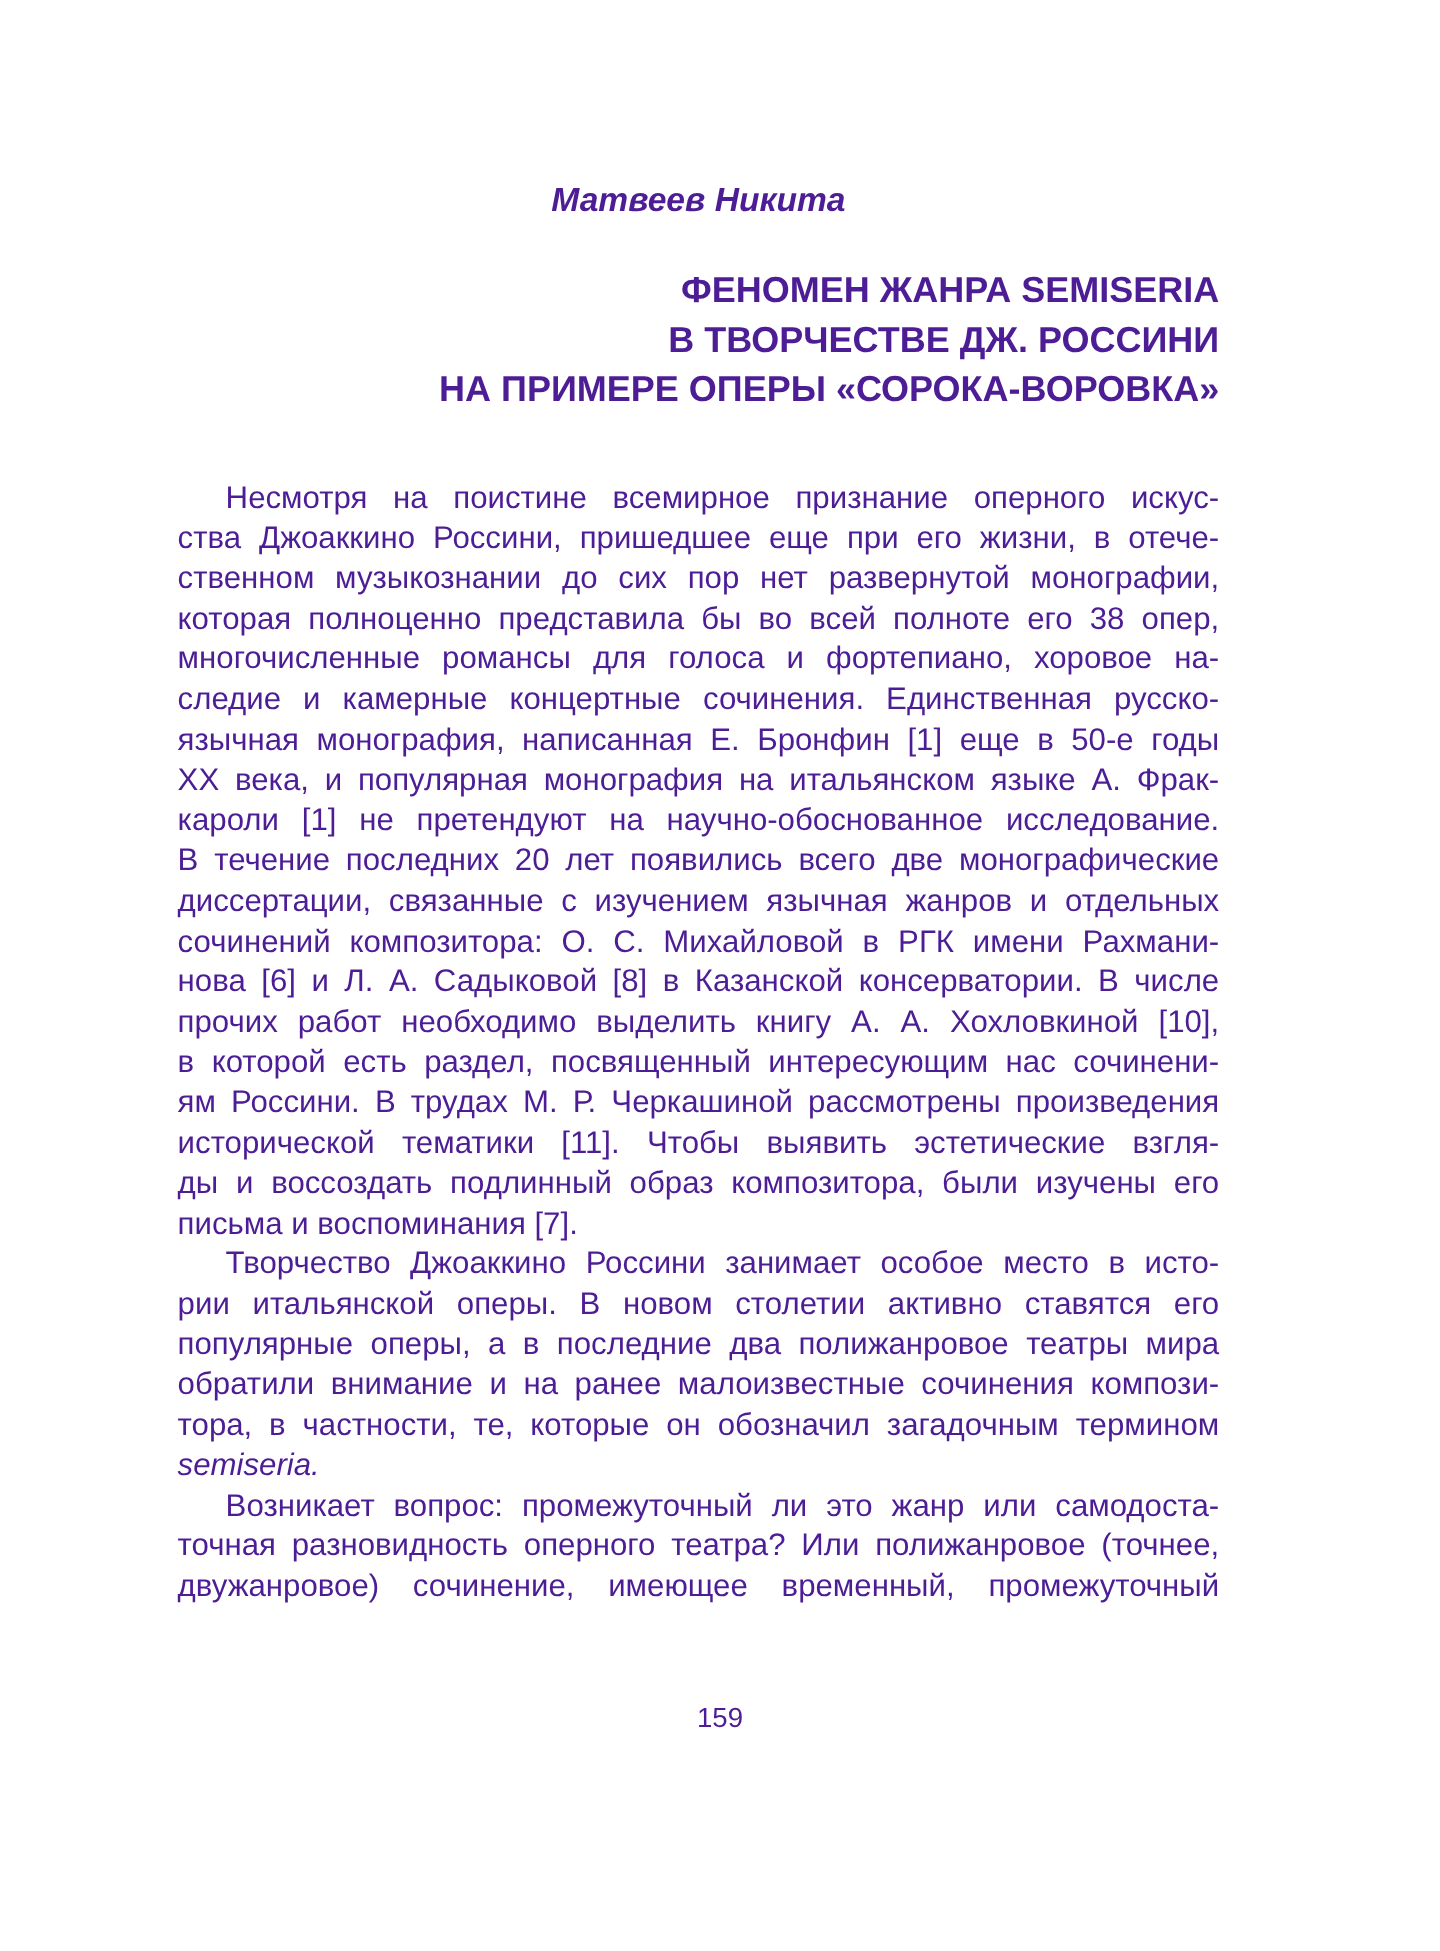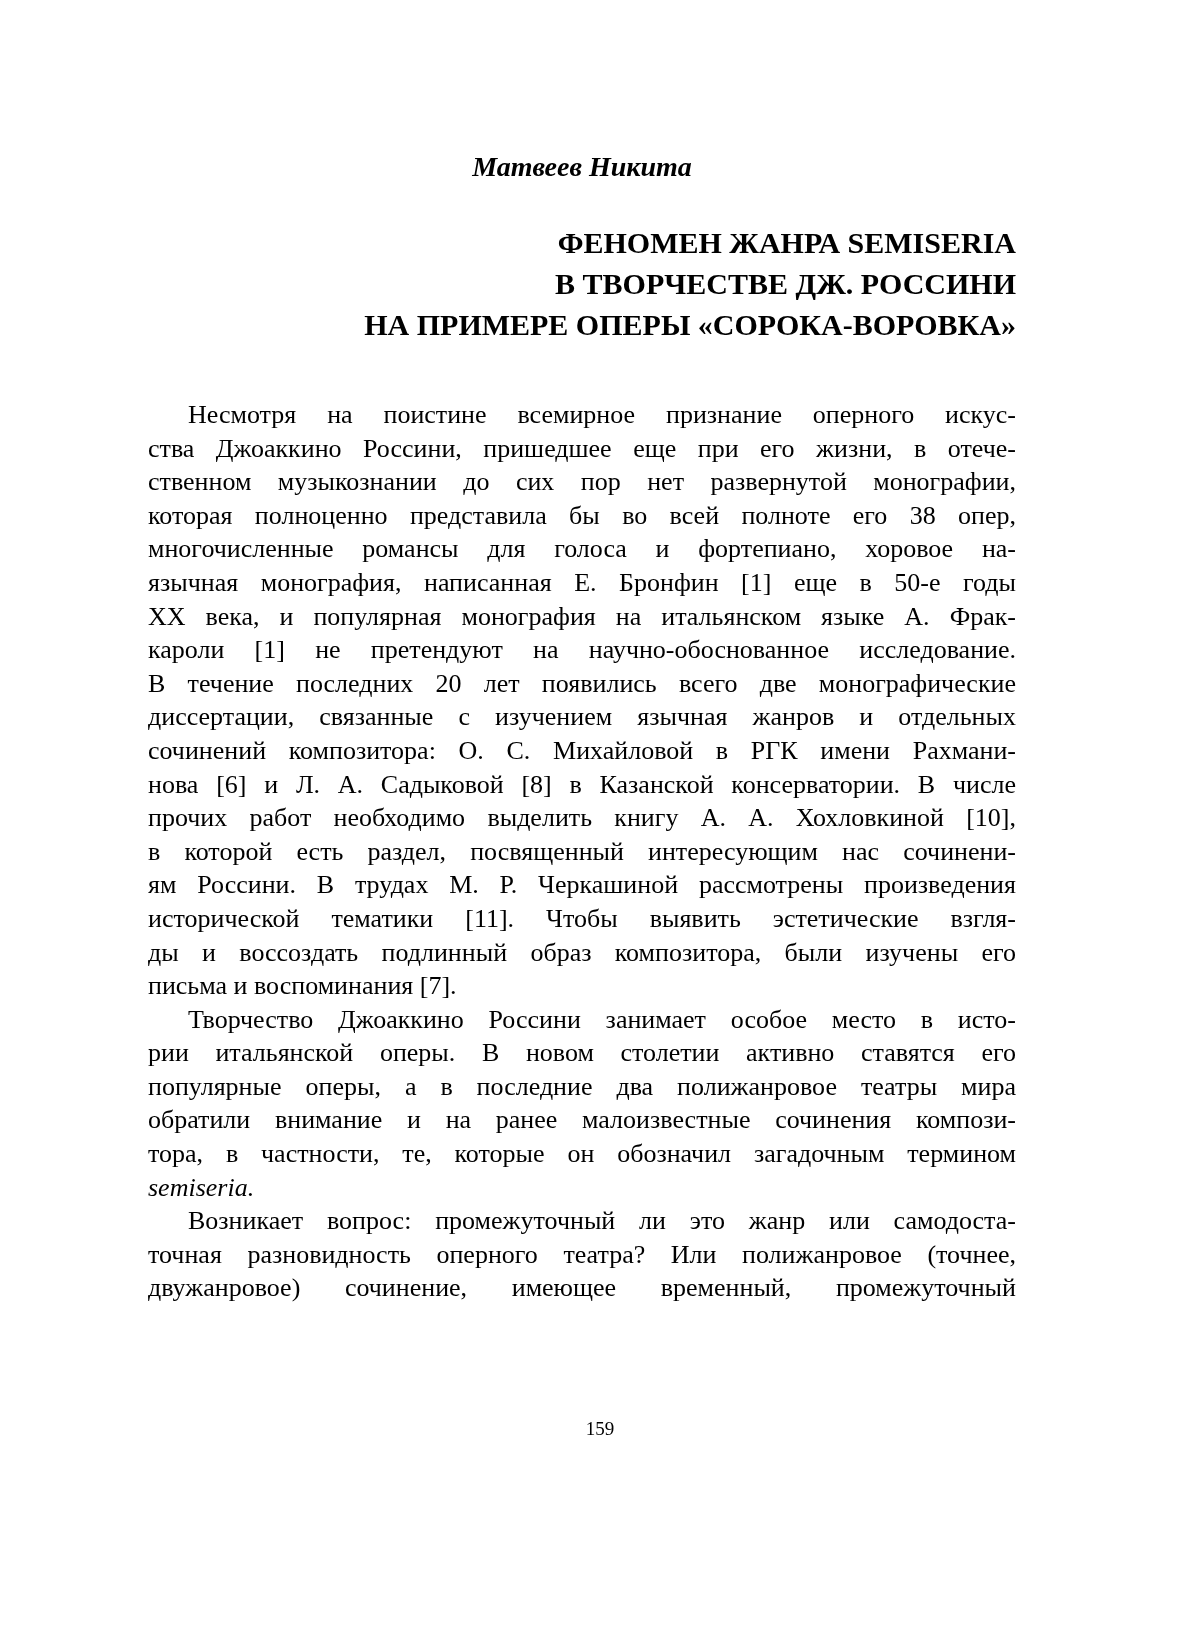--- a/index.html
+++ b/index.html
@@ -5,22 +5,22 @@
   html, body {
     margin: 0;
     padding: 0;
     background: #ffffff;
   }
   .page {
     position: relative;
     width: 1200px;
     height: 1626px;
     background: #ffffff;
-    font-family: Liberation Serif, serif;
-    color: #000000;
+    font-family: Liberation Sans, sans-serif;
+    color: #4c1d95;
     overflow: hidden;
   }
   .content {
     position: absolute;
     left: 148px;
     top: 150px;
     width: 868px;
   }
   .author {
     text-align: center;
@@ -57,41 +57,42 @@
   }
   .line.italic {
     font-style: italic;
   }
   .page-number {
     position: absolute;
     top: 1418px;
     left: 0;
     width: 100%;
     text-align: center;
-    font-size: 19px;
+    font-size: 23px;
   }
 </style>
 </head>
 <body>
 
 <div class="page">
   <div class="content">
     <div class="author">Матвеев Никита</div>
     <div class="title" id="title">
         <div class="title-line">ФЕНОМЕН ЖАНРА SEMISERIA</div>
         <div class="title-line">В ТВОРЧЕСТВЕ ДЖ. РОССИНИ</div>
         <div class="title-line">НА ПРИМЕРЕ ОПЕРЫ «СОРОКА-ВОРОВКА»</div>
       </div>
     <div class="body-text" id="body-text">
         <div class="para">
           <div class="line first">Несмотря на поистине всемирное признание оперного искус-</div>
           <div class="line">ства Джоаккино Россини, пришедшее еще при его жизни, в отече-</div>
           <div class="line">ственном музыкознании до сих пор нет развернутой монографии,</div>
           <div class="line">которая полноценно представила бы во всей полноте его 38 опер,</div>
           <div class="line">многочисленные романсы для голоса и фортепиано, хоровое на-</div>
+          <div class="line">следие и камерные концертные сочинения. Единственная русско-</div>
           <div class="line">язычная монография, написанная Е. Бронфин [1] еще в 50-е годы</div>
           <div class="line">XX века, и популярная монография на итальянском языке А. Фрак-</div>
           <div class="line">кароли [1] не претендуют на научно-обоснованное исследование.</div>
           <div class="line">В течение последних 20 лет появились всего две монографические</div>
           <div class="line">диссертации, связанные с изучением язычная жанров и отдельных</div>
           <div class="line">сочинений композитора: О. С. Михайловой в РГК имени Рахмани-</div>
           <div class="line">нова [6] и Л. А. Садыковой [8] в Казанской консерватории. В числе</div>
           <div class="line">прочих работ необходимо выделить книгу А. А. Хохловкиной [10],</div>
           <div class="line">в которой есть раздел, посвященный интересующим нас сочинени-</div>
           <div class="line">ям Россини. В трудах М. Р. Черкашиной рассмотрены произведения</div>

